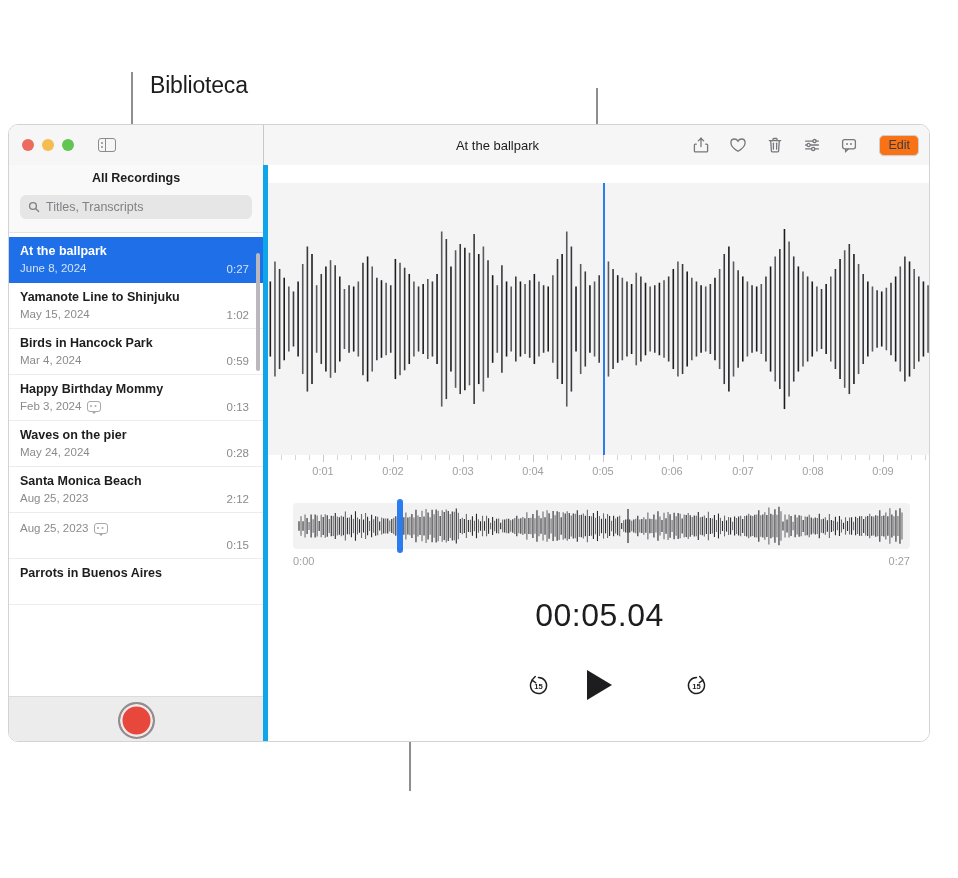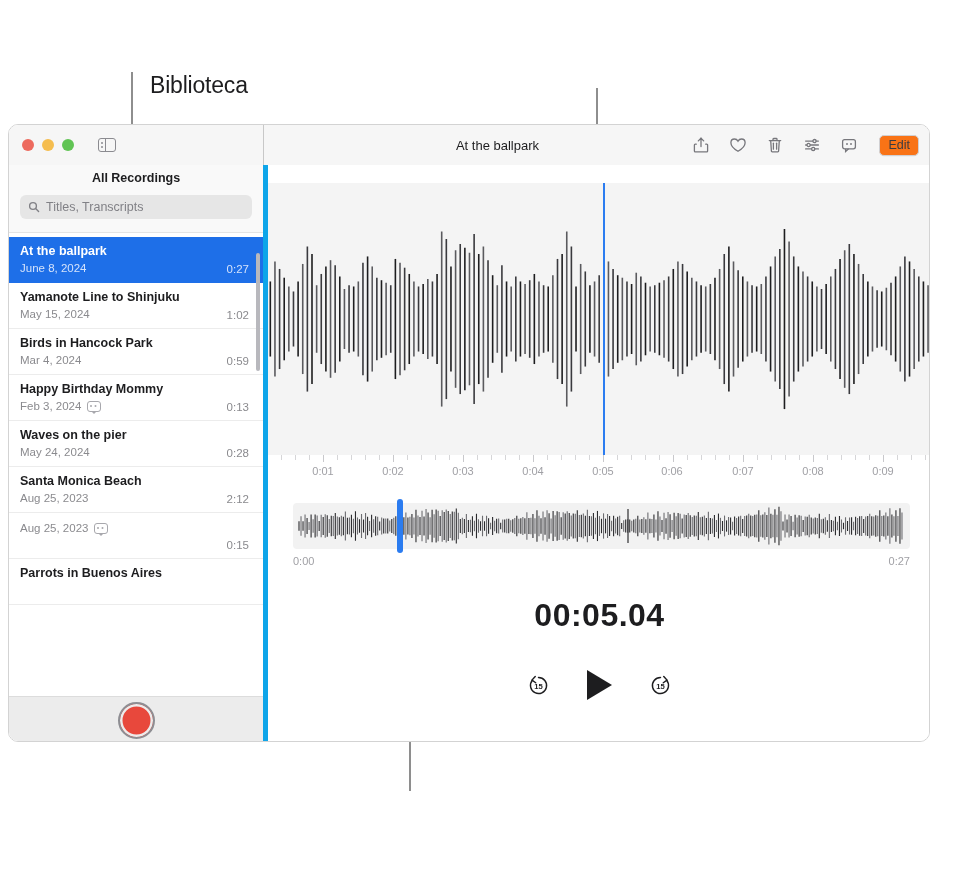--- a/index.html
+++ b/index.html
@@ -218,28 +218,28 @@
     background: #2b7cf0; border-radius: 3px;
   }
   .ov-time {
     position: absolute; top: 52px; font-size: 11px; color: #a0a0a5;
   }
   #ov-start { left: 25px; }
   #ov-end { right: 25px; }
 
   #time-readout {
     position: absolute; left: 0; right: 0; top: 432px;
-    text-align: center; font-size: 32px; font-weight: 700;
+    text-align: center; font-size: 32px; font-weight: 400;
     color: #1d1d1f; letter-spacing: 0.5px;
   }
   #transport {
     position: absolute; left: 0; right: 0; top: 505px;
     display: flex; align-items: center; justify-content: center; gap: 37px;
   }
-  .skip-btn { width: 23px; height: 23px; color:#1d1d1f; }
+  .skip-btn { width: 23px; height: 23px; color:#1d1d1f;margin-left:36px; }
   .skip-btn svg { display:block; }
   #play-button {
     width: 0; height: 0;
     border-left: 25px solid #1d1d1f;
     border-top: 15px solid transparent;
     border-bottom: 15px solid transparent;
   }
 </style>
 </head>
 <body>

